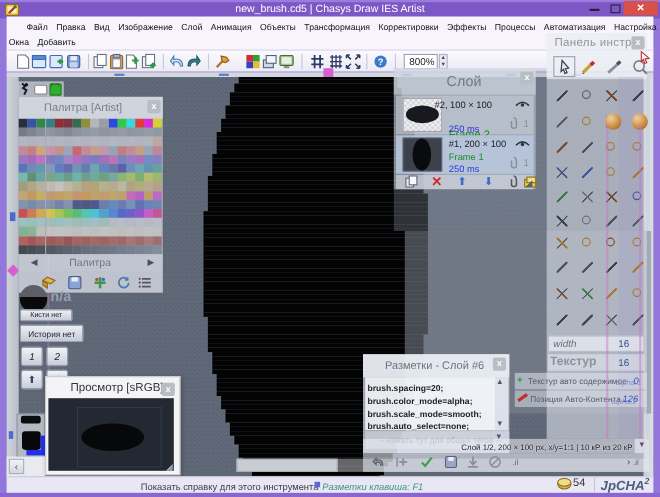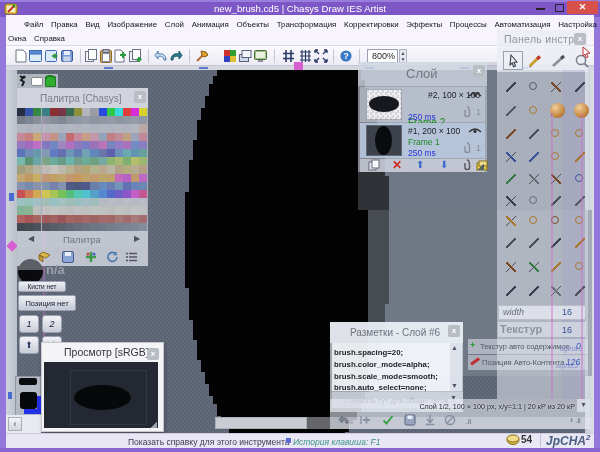--- a/index.html
+++ b/index.html
@@ -26,21 +26,21 @@
     <path d="M8 2 L10 4" stroke="#2a8a30" stroke-width="2"></path>
   </svg>
 <div class="abs" style="left:0;top:3px;width:600px;text-align:center;color:#fff;font-size:9.6px;line-height:12px">new_brush.cd5 | Chasys Draw IES Artist</div>
 <div class="abs" style="left:536px;top:8px;width:9px;height:2px;background:#2a2233"></div>
 <div class="abs" style="left:555px;top:4px;width:9px;height:8px;border:1.6px solid #2a2233"></div>
 <div class="abs" style="left:567px;top:1px;width:31px;height:13px;background:#d8504a"></div>
 <div class="abs" style="left:567px;top:1px;width:31px;height:13px;color:#fff;font-size:9px;font-weight:bold;text-align:center;line-height:13px">✕</div>
 
 <div class="abs" style="left:6px;top:15px;width:588px;height:31px;background:#f7f4fb;border-bottom:1px solid #dcd8e8"></div>
 <div class="abs" style="left:24px;top:20px;width:590px;height:13px;font-size:7.9px;color:#14141e;word-spacing:5.5px;white-space:nowrap;overflow:hidden">Файл Правка Вид Изображение Слой Анимация Объекты Трансформация Корректировки Эффекты Процессы Автоматизация Настройка</div>
-<div class="abs" style="left:8px;top:34px;width:200px;height:13px;font-size:7.9px;color:#14141e;word-spacing:5.5px;white-space:nowrap">Окна Справка</div>
+<div class="abs" style="left:8px;top:34px;width:200px;height:13px;font-size:7.9px;color:#14141e;word-spacing:5.5px;white-space:nowrap">Окна Добавить</div>
 
 <div class="abs" style="left:6px;top:46px;width:588px;height:20px;background:linear-gradient(#fbfafd,#eceaf4);border-bottom:1px solid #c9c6d6"></div>
 <svg style="left:15px;top:49px" width="12" height="14">
     <path d="M1 1 h7 l3 3 v9 h-10 z" fill="#fdfdfe" stroke="#6a7285"></path>
   </svg>
 <svg style="left:29px;top:50px" width="13" height="12">
     <rect x="0.5" y="0.5" width="12" height="11" rx="1" fill="#dce9fa" stroke="#3a6ab0"></rect>
     <rect x="0.5" y="0.5" width="12" height="3.5" fill="#5a8ad0" stroke="#3a6ab0"></rect>
   </svg>
 <svg style="left:45px;top:50px" width="14" height="12">
@@ -326,21 +326,21 @@
 <svg style="left:17px;top:75px" width="11" height="12">
     <path d="M3 1 l3 2 l-2 2 l3 2 l-2 4" stroke="#15181e" stroke-width="1.8" fill="none"></path>
     <circle cx="7" cy="2" r="1.6" fill="#15181e"></circle>
   </svg>
 <div class="abs" style="left:31px;top:77px;width:12px;height:9px;background:#fff;border:1px solid #888;border-radius:2px"></div>
 <div class="abs" style="left:45px;top:76px;width:11px;height:11px;background:#2fae2f;border:1px solid #1c7a1c;border-radius:1px"></div>
 <div class="abs" style="left:46px;top:75px;width:8px;height:4px;border:1.5px solid #1c7a1c;border-bottom:none;border-radius:3px 3px 0 0"></div>
 
 <div class="abs" style="left:17px;top:88px;width:131px;height:178px;background:rgba(226,230,238,0.55)"></div>
 <div class="abs" style="left:17px;top:88px;width:131px;height:20px;background:rgba(242,244,250,0.55)"></div>
-<div class="abs" style="left:40px;top:93px;font-size:10px;color:#7a7f88">Палитра [Chasys]</div>
+<div class="abs" style="left:40px;top:93px;font-size:10px;color:#7a7f88">Палитра [Artist]</div>
 <div class="xbtn" style="left:134px;top:91px">x</div>
 <i class="sw" style="left:17.0px;top:108.0px;background:hsla(228,30%,18%,0.95)"></i>
 <i class="sw" style="left:25.1px;top:108.0px;background:hsla(225,55%,42%,0.95)"></i>
 <i class="sw" style="left:33.3px;top:108.0px;background:hsla(130,50%,35%,0.95)"></i>
 <i class="sw" style="left:41.5px;top:108.0px;background:hsla(185,45%,35%,0.95)"></i>
 <i class="sw" style="left:49.6px;top:108.0px;background:hsla(0,55%,35%,0.95)"></i>
 <i class="sw" style="left:57.8px;top:108.0px;background:hsla(345,45%,32%,0.95)"></i>
 <i class="sw" style="left:65.9px;top:108.0px;background:hsla(150,35%,30%,0.95)"></i>
 <i class="sw" style="left:74.1px;top:108.0px;background:hsla(60,45%,38%,0.95)"></i>
 <i class="sw" style="left:82.2px;top:108.0px;background:hsla(220,5%,72%,0.95)"></i>
@@ -599,21 +599,21 @@
 <svg style="left:126px;top:251px" width="12" height="12">
     <path d="M3 2.5 h8 M3 6 h8 M3 9.5 h8" stroke="#556" stroke-width="1.6"></path>
     <circle cx="1" cy="2.5" r="1" fill="#556"></circle>
     <circle cx="1" cy="6" r="1" fill="#556"></circle>
     <circle cx="1" cy="9.5" r="1" fill="#556"></circle>
   </svg>
 
 <div class="abs" style="left:18px;top:259px;width:25px;height:25px;border-radius:50%;background:linear-gradient(#5c5f66 0 45%,#0a0a0c 45%)"></div>
 <div class="abs" style="left:46px;top:262px;font-size:13px;color:#9aa0ac;font-weight:bold">n/a</div>
 <div class="abs" style="left:18px;top:281px;width:48px;height:11px;background:linear-gradient(#eef0f5,#c9cdd8);border:1px solid #9aa0b0;border-radius:2px;font-size:6.5px;text-align:center;line-height:9px;color:#223">Кисти нет</div>
-<div class="abs" style="left:18px;top:295px;width:58px;height:16px;background:linear-gradient(#eef0f5,#c4c9d6);border:1px solid #9aa0b0;border-radius:2px;font-size:7.5px;text-align:center;line-height:15px;color:#223">Позиция нет</div>
+<div class="abs" style="left:18px;top:295px;width:58px;height:16px;background:linear-gradient(#eef0f5,#c4c9d6);border:1px solid #9aa0b0;border-radius:2px;font-size:7.5px;text-align:center;line-height:15px;color:#223">История нет</div>
 <div class="abs" style="left:19px;top:315px;width:20px;height:18px;background:linear-gradient(#f2f3f8,#c9cdd8);border:1px solid #9aa0b0;border-radius:3px;font-size:9px;font-style:italic;text-align:center;line-height:17px;color:#223">1</div>
 <div class="abs" style="left:42px;top:315px;width:20px;height:18px;background:linear-gradient(#f2f3f8,#c9cdd8);border:1px solid #9aa0b0;border-radius:3px;font-size:9px;font-style:italic;text-align:center;line-height:17px;color:#223">2</div>
 <div class="abs" style="left:19px;top:336px;width:20px;height:18px;background:linear-gradient(#f2f3f8,#c9cdd8);border:1px solid #9aa0b0;border-radius:3px;font-size:9px;text-align:center;line-height:17px;color:#346">⬆</div>
 <div class="abs" style="left:42px;top:336px;width:20px;height:18px;background:linear-gradient(#f2f3f8,#c9cdd8);border:1px solid #9aa0b0;border-radius:3px;font-size:9px;text-align:center;line-height:17px;color:#346">↲</div>
 
 <div class="abs" style="left:15px;top:376px;width:26px;height:40px;background:#b4bac4;border:1px solid #8f95a2"></div>
 <div class="abs" style="left:19px;top:378px;width:18px;height:7px;background:#0a0c10;border-radius:2px"></div>
 <div class="abs" style="left:20px;top:392px;width:17px;height:17px;background:#070809;border-radius:3px"></div>
 <div class="abs" style="left:37px;top:396px;width:4px;height:17px;background:#2230e8"></div>
 <div class="abs" style="left:24px;top:409px;width:17px;height:5px;background:#2230e8"></div>
@@ -622,21 +622,21 @@
 <i style="left:8px;top:392px;width:4px;height:7px;background:#4a6ad0"></i>
 
 <div class="abs" style="left:358px;top:62px;width:129px;height:110px;background:rgba(200,207,219,0.55)"></div>
 <div class="abs" style="left:358px;top:62px;width:129px;height:24px;background:rgba(225,230,240,0.45)"></div>
 <div class="abs" style="left:406px;top:66px;font-size:13px;color:#737982">Слой</div>
 <div class="xbtn" style="left:473px;top:65px">x</div>
 
 <div class="abs" style="left:360px;top:87px;width:125px;height:35px;background:rgba(206,213,225,0.5)"></div>
 <div class="abs" style="left:366px;top:89px;width:36px;height:31px;background:repeating-conic-gradient(#f0f0f2 0% 25%,#d4d4da 0% 50%) 0 0/5px 5px;border:1px solid rgba(120,126,140,.6)"></div>
 <div class="abs" style="left:369px;top:96px;width:30px;height:16px;border-radius:50%;background:#17191e"></div>
-<div class="abs" style="left:428px;top:90px;font-size:8.5px;color:#1c1e24">#2, 100 × 100</div>
+<div class="abs" style="left:395px;top:90px;font-size:8.5px;color:#1c1e24">#2, 100 × 100</div>
 <div class="abs" style="left:408px;top:117px;font-size:10px;color:#1e8a28">Frame 2</div>
 <div class="abs" style="left:408px;top:112px;font-size:8.5px;color:#2a35d8">250 ms</div>
 <svg style="left:468px;top:92px" width="14" height="8">
     <path d="M1 4 Q7 -2 13 4" stroke="#333" stroke-width="1.4" fill="none"></path>
     <circle cx="7" cy="3.4" r="1.6" fill="#333"></circle>
   </svg>
 <svg style="left:462px;top:106px" width="10" height="13">
     <path d="M5 1 C7.5 1 7.5 4 7.5 6 L7.5 9 C7.5 11 3 11 3 9 L3 4" stroke="#8a8f98" stroke-width="1.4" fill="none"></path>
   </svg>
 <div class="abs" style="left:476px;top:107px;font-size:9px;color:#8a8f98">1</div>
@@ -681,21 +681,21 @@
 <div class="abs" style="left:332px;top:343px;width:118px;height:48px;background:rgba(248,250,253,0.82)"></div>
 <div class="abs" style="left:334px;top:347px;font-size:7.8px;font-weight:bold;color:#1c1e26;line-height:11.8px">brush.spacing=20;<br>brush.color_mode=alpha;<br>brush.scale_mode=smooth;<br>brush.auto_select=none;</div>
 <div class="abs" style="left:450px;top:343px;width:12px;height:48px;background:rgba(225,229,238,0.85)"></div>
 <div class="abs" style="left:451px;top:344px;font-size:7px;color:#556">▲</div>
 <div class="abs" style="left:451px;top:382px;font-size:7px;color:#556">▼</div>
 <div class="abs" style="left:332px;top:392px;width:131px;height:16px;background:rgba(215,220,230,0.6)"></div>
 <div class="abs" style="left:344px;top:396px;font-size:7.5px;color:#8a8f9c">-- нажать тут для общих тегов --</div>
 <div class="abs" style="left:450px;top:394px;font-size:7px;color:#556">▼</div>
 
 <div class="abs" style="left:330px;top:399px;width:255px;height:13px;background:rgba(238,241,247,0.55)"></div>
-<div class="abs" style="right:25px;top:402px;font-size:7.2px;color:#1a1c26;text-shadow:0 0 2px #fff;white-space:nowrap">Слой 1/2, 100 × 100 px, x/y=1:1 | 20 кР из 20 кР</div>
+<div class="abs" style="right:25px;top:402px;font-size:7.2px;color:#1a1c26;text-shadow:0 0 2px #fff;white-space:nowrap">Слой 1/2, 200 × 100 px, x/y=1:1 | 10 кР из 20 кР</div>
 <div class="abs" style="left:577px;top:399px;width:13px;height:13px;background:rgba(222,226,235,0.8);font-size:7px;color:#556;text-align:center;line-height:12px">▼</div>
 <div class="abs" style="left:330px;top:412px;width:260px;height:17px;background:rgba(228,232,240,0.6)"></div>
 <svg style="left:338px;top:414px" width="12" height="12">
     <path d="M10 9 C10 4 6 3.5 4 4.5 L4 2.5 L1 5.5 L4 8.5 L4 6.5 C6 5.8 8 6.5 8 9 Z" fill="#8a92a0" stroke="#5a6270"></path>
   </svg>
 <svg style="left:360px;top:414px" width="12" height="12">
     <path d="M3 6 h7 m-3.5 -3.5 v7" stroke="#8a92a0" stroke-width="1.8"></path>
     <path d="M1 2 v8" stroke="#8a92a0" stroke-width="1.4"></path>
   </svg>
 <svg style="left:382px;top:414px" width="12" height="12">
@@ -719,20 +719,20 @@
 <div class="abs" style="left:64px;top:346px;font-size:10.5px;color:#34363c">Просмотр [sRGB]</div>
 <div class="xbtn" style="left:147px;top:348px">x</div>
 <div class="abs" style="left:44px;top:362px;width:114px;height:66px;background:#242832"></div>
 <div class="abs" style="left:70px;top:370px;width:77px;height:55px;border:1px solid rgba(62,74,96,0.5)"></div>
 <div class="abs" style="left:74px;top:385px;width:57px;height:25px;border-radius:50%;background:#07080a"></div>
 <div class="abs" style="left:150px;top:422px;width:7px;height:6px;background:linear-gradient(135deg,transparent 50%,#9aa0aa 50%)"></div>
 
 <div class="abs" style="left:6px;top:433px;width:588px;height:15px;background:#e9e7f3;border-top:1px solid #cfccdf"></div>
 <div class="abs" style="left:128px;top:437px;font-size:8.5px;color:#3c3c52">Показать справку для этого инструмента</div>
 <div class="abs" style="left:286px;top:438px;width:5px;height:5px;background:#5a6ad0"></div>
-<div class="abs" style="left:293px;top:437px;font-size:8.5px;font-style:italic;color:#3d9488">История клавиша: F1</div>
+<div class="abs" style="left:293px;top:437px;font-size:8.5px;font-style:italic;color:#3d9488">Разметки клавиша: F1</div>
 <svg style="left:506px;top:434px" width="14" height="12">
     <ellipse cx="7" cy="6" rx="6" ry="4.5" fill="#d8b84a" stroke="#8a7018"></ellipse>
     <ellipse cx="7" cy="4.5" rx="6" ry="3.5" fill="#f0dc8a" stroke="#8a7018"></ellipse>
   </svg>
-<div class="abs" style="left:521px;top:434px;font-size:10px;font-weight:bold;color:#333">54</div>
+<div class="abs" style="left:521px;top:434px;font-size:10px;font-weight:normal;color:#333">54</div>
 <div class="abs" style="left:540px;top:434px;width:1px;height:13px;background:#c5c2d6"></div>
 <div class="abs" style="left:546px;top:433px;font-size:12px;font-weight:bold;font-style:italic;color:#4a5e80">JpCHA<span style="font-size:8px;vertical-align:super">2</span></div>
 
 </body></html>

